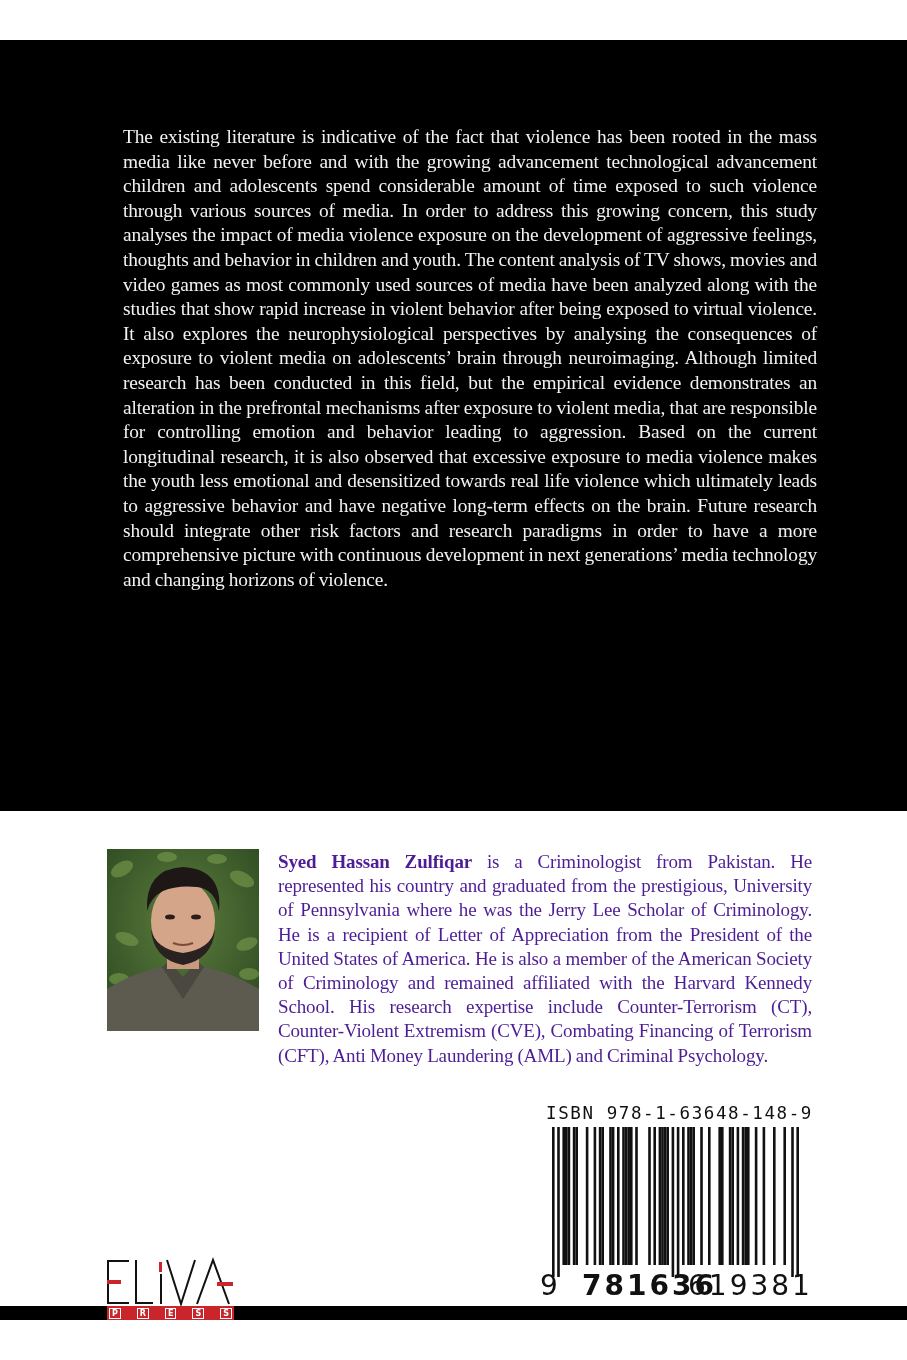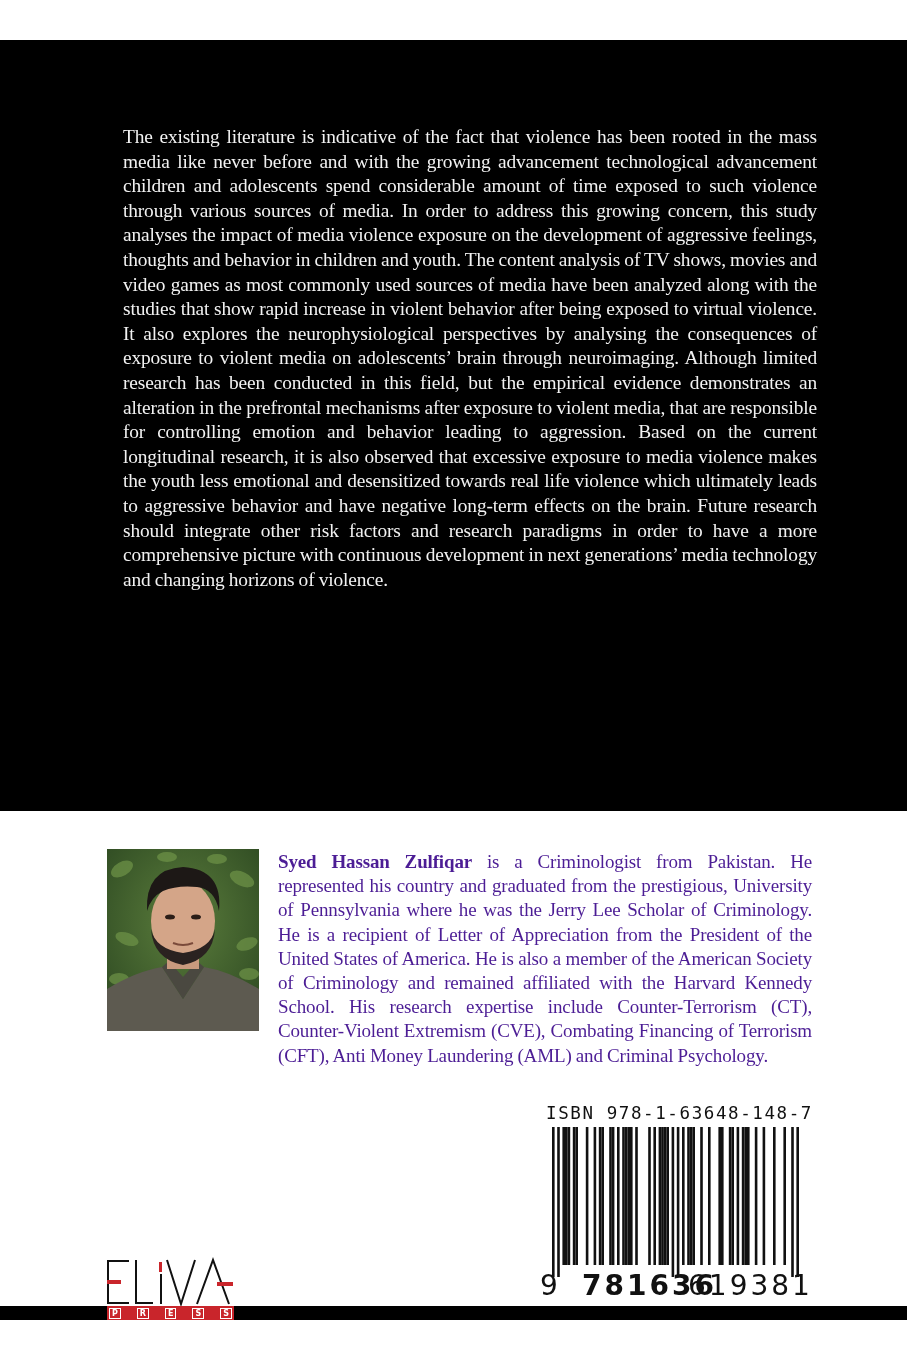--- a/index.html
+++ b/index.html
@@ -93,21 +93,21 @@
     <path d="M40,62 Q38,20 76,18 Q116,20 112,62 Q108,40 90,38 Q70,36 56,42 Q44,48 40,62 Z" fill="#1d1816"></path>
     <ellipse cx="63" cy="68" rx="5" ry="2.5" fill="#2b1e18"></ellipse>
     <ellipse cx="89" cy="68" rx="5" ry="2.5" fill="#2b1e18"></ellipse>
     <path d="M66,94 Q76,98 86,94" stroke="#7a4a3a" stroke-width="2" fill="none"></path>
   </svg>
 </div>
 
 <p class="bio"><span class="float-spacer"></span><b>Syed Hassan Zulfiqar</b><span> is a Criminologist from Pakistan. He represented his country and graduated from the prestigious, University of Pennsylvania where he was the Jerry Lee Schol­ar of Criminology. He is a recipient of Letter of Appreciation from the President of the United States of America. He is also a member of the American Society of Criminology and remained affiliated with the Harvard Kennedy School. His research expertise include Counter-Terrorism (CT), Counter-Violent Extremism (CVE), Combating Financing of Terrorism (CFT), Anti Money Laundering (AML) and Criminal Psychology.</span></p>
 
 <div class="barcode-wrap">
-  <div class="isbn-text">ISBN 978-1-63648-148-7</div>
+  <div class="isbn-text">ISBN 978-1-63648-148-9</div>
   <svg class="barcode-svg" width="266" height="150" id="barcode-svg">
       <rect x="14.00" y="0" width="2.60" height="150" fill="#111"></rect>
       <rect x="19.20" y="0" width="2.60" height="150" fill="#111"></rect>
       <rect x="24.40" y="0" width="2.60" height="138" fill="#111"></rect>
       <rect x="27.00" y="0" width="2.60" height="138" fill="#111"></rect>
       <rect x="29.60" y="0" width="2.60" height="138" fill="#111"></rect>
       <rect x="34.80" y="0" width="2.60" height="138" fill="#111"></rect>
       <rect x="37.40" y="0" width="2.60" height="138" fill="#111"></rect>
       <rect x="47.80" y="0" width="2.60" height="138" fill="#111"></rect>
       <rect x="55.60" y="0" width="2.60" height="138" fill="#111"></rect>

